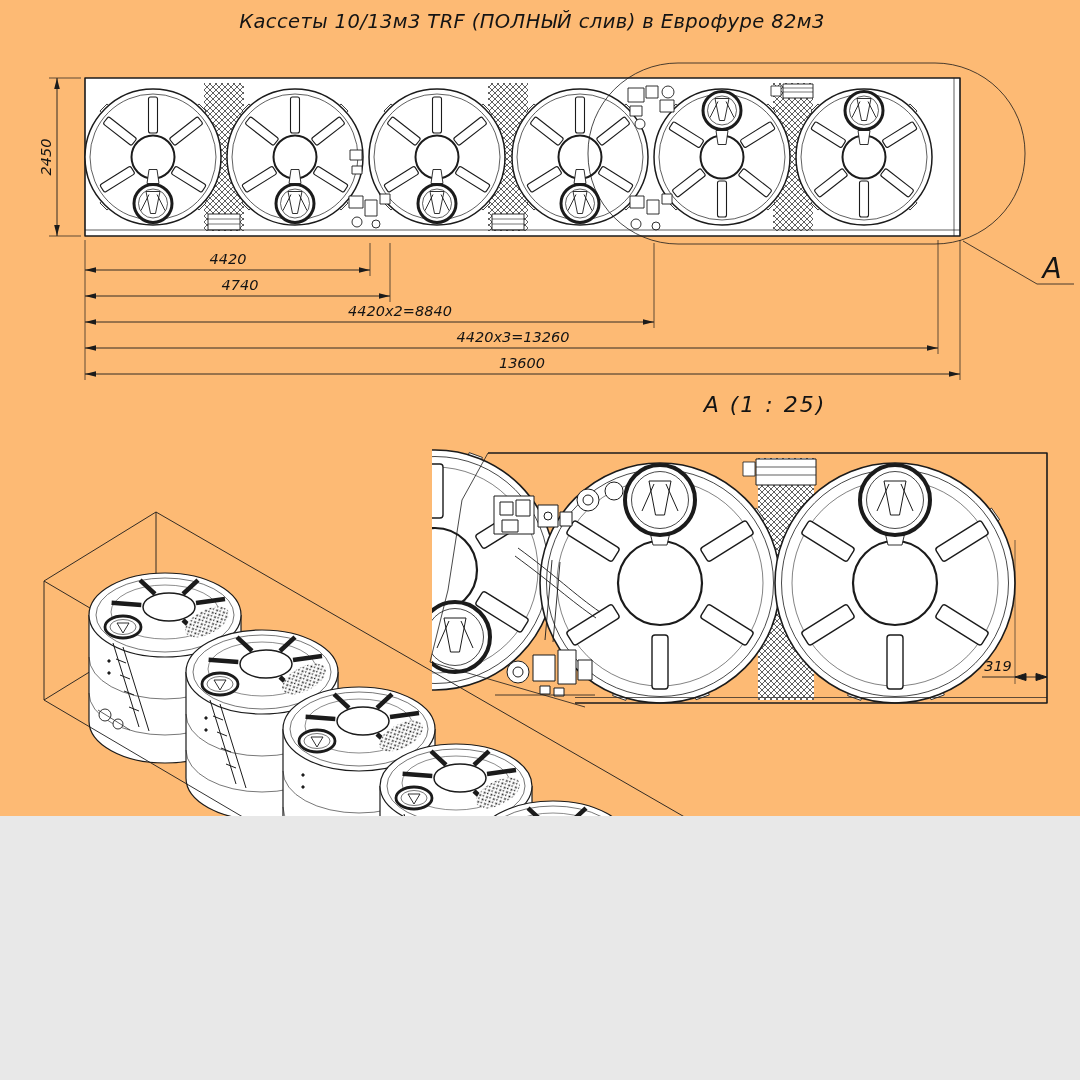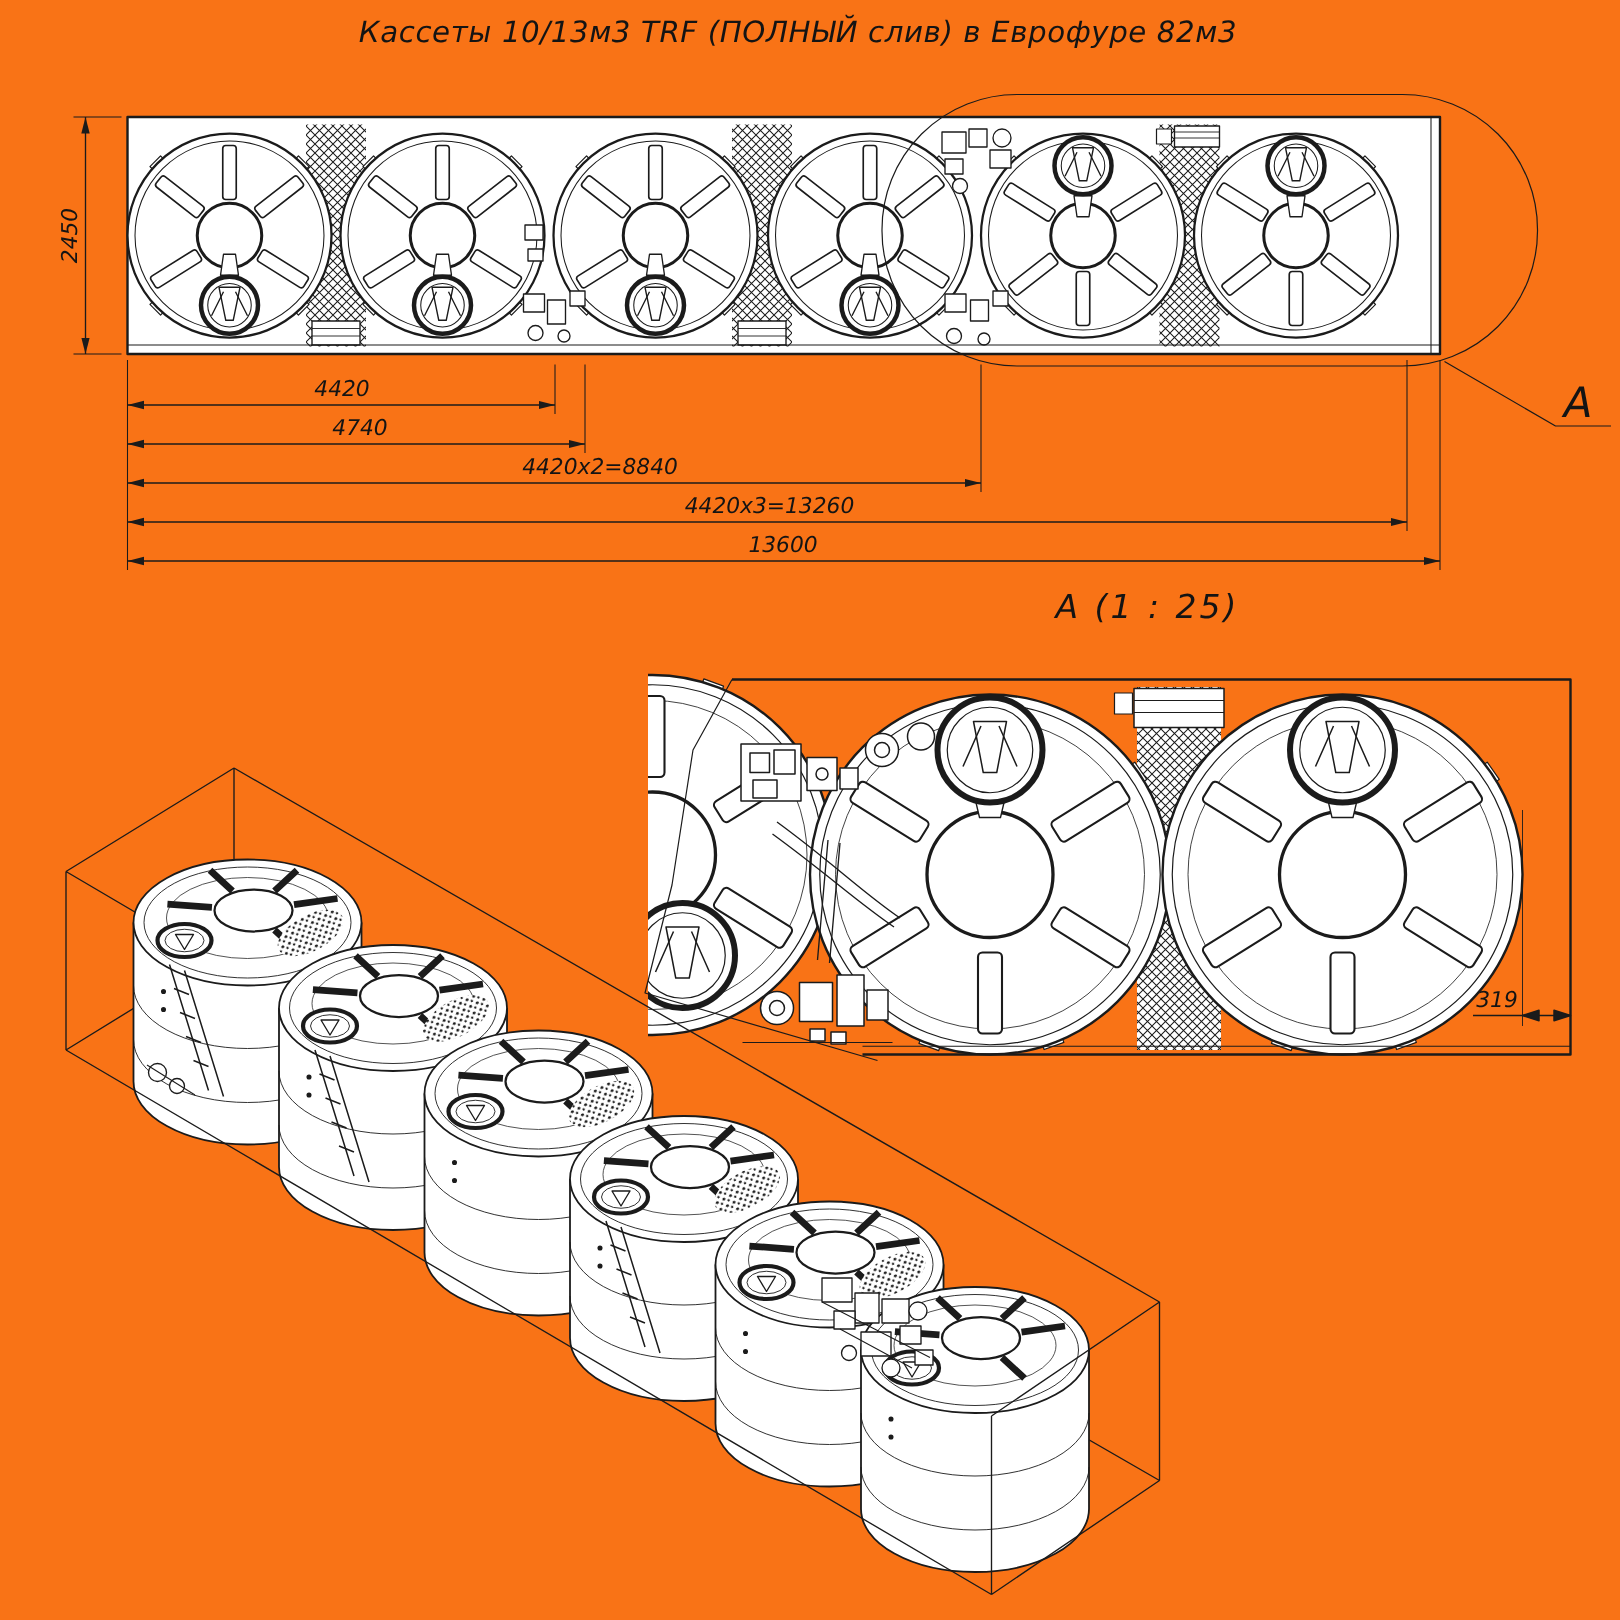--- a/index.html
+++ b/index.html
@@ -1,16 +1,16 @@
 <!DOCTYPE html>
 <html><head>
 <meta charset="utf-8">
 <style>
   html,body{margin:0;padding:0;background:#e8e8e8;}
-  .sheet{position:relative;width:1080px;height:1080px;background:#f97316;overflow:hidden;
+  .sheet{position:relative;width:1080px;height:816px;background:#fdba74;overflow:hidden;
          font-family:"DejaVu Sans",sans-serif;}
   svg{position:absolute;left:0;top:0;}
   svg *{stroke-linejoin:round;}
   .ln{stroke:#1b1b1b;fill:none;}
   .lw{stroke:#1b1b1b;fill:#ffffff;}
   .lf{stroke:#1b1b1b;fill:#1b1b1b;}
   text{font-family:"DejaVu Sans",sans-serif;font-style:italic;fill:#141414;stroke:none;}
   .t-title{font-size:19.5px;letter-spacing:0.4px;text-anchor:middle;}
   .t-dim{font-size:14.5px;text-anchor:middle;}
   .t-view{font-size:22px;text-anchor:middle;letter-spacing:2px;}

